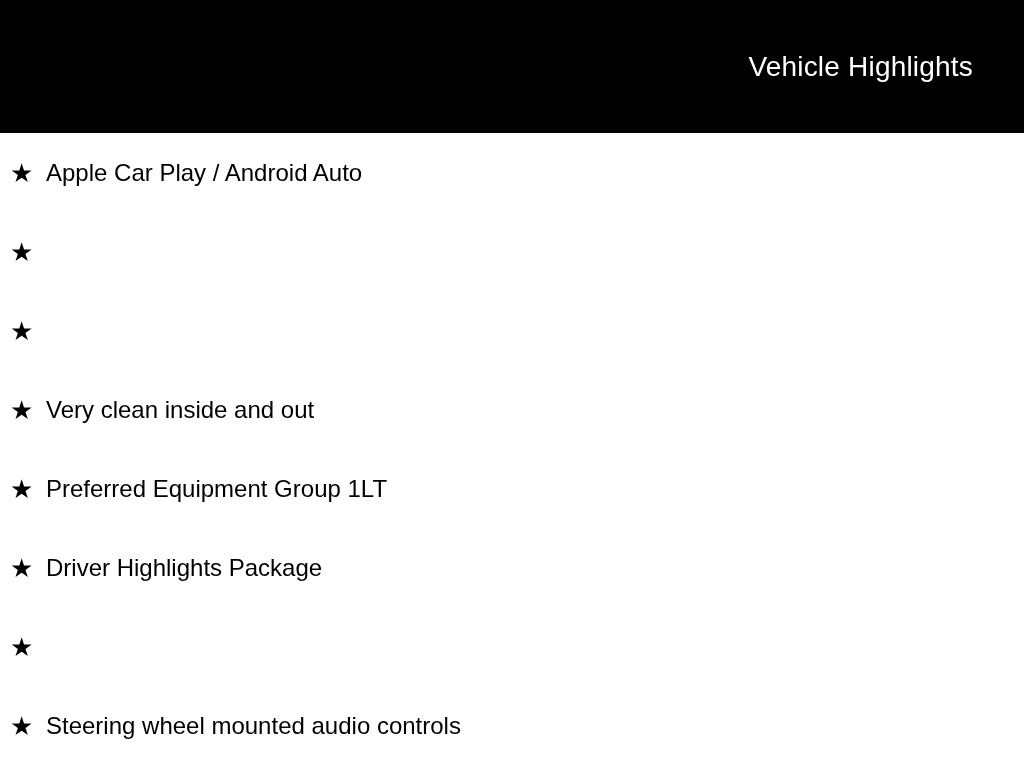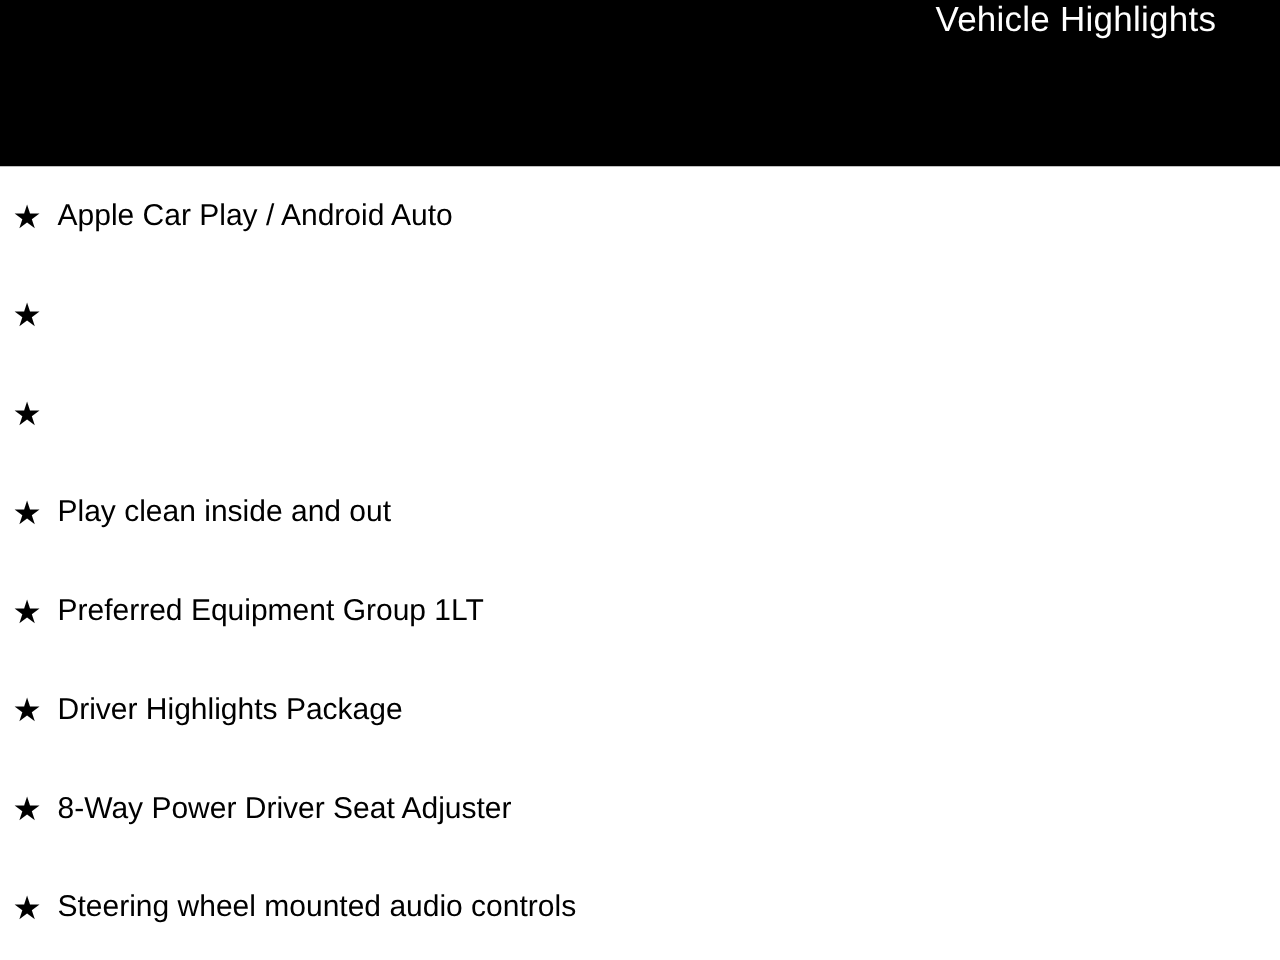--- a/index.html
+++ b/index.html
@@ -11,20 +11,21 @@
     height: 768px;
     overflow: hidden;
     font-family: "Liberation Sans", sans-serif;
     background: #ffffff;
   }
   .header {
     height: 133px;
     width: 100%;
     background: #000000;
     display: flex;
+    align-items: center;
     justify-content: flex-end;
     box-sizing: border-box;
     padding-right: 51px;
   }
   .header-title {
     color: #ffffff;
     font-size: 28px;
     letter-spacing: 0.2px;
   }
   .list {
@@ -64,31 +65,30 @@
       <span class="label">Apple Car Play / Android Auto</span>
     </div>
     <div class="item">
       <span class="star">★</span>
     </div>
     <div class="item">
       <span class="star">★</span>
     </div>
     <div class="item">
       <span class="star">★</span>
-      <span class="label">Play clean inside and out</span>
+      <span class="label">Very clean inside and out</span>
     </div>
     <div class="item">
       <span class="star">★</span>
       <span class="label">Preferred Equipment Group 1LT</span>
     </div>
     <div class="item">
       <span class="star">★</span>
       <span class="label">Driver Highlights Package</span>
     </div>
     <div class="item">
       <span class="star">★</span>
-      <span class="label">8-Way Power Driver Seat Adjuster</span>
     </div>
     <div class="item">
       <span class="star">★</span>
       <span class="label">Steering wheel mounted audio controls</span>
     </div>
   </div>
 
 </body></html>

